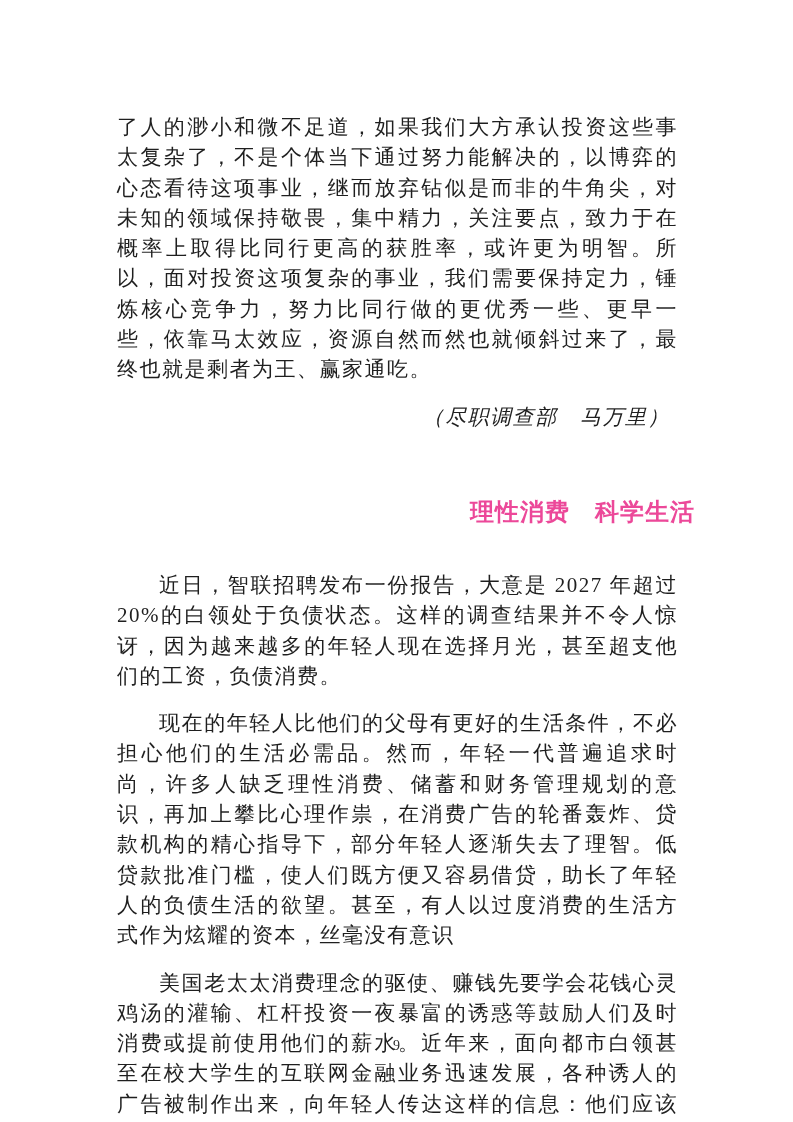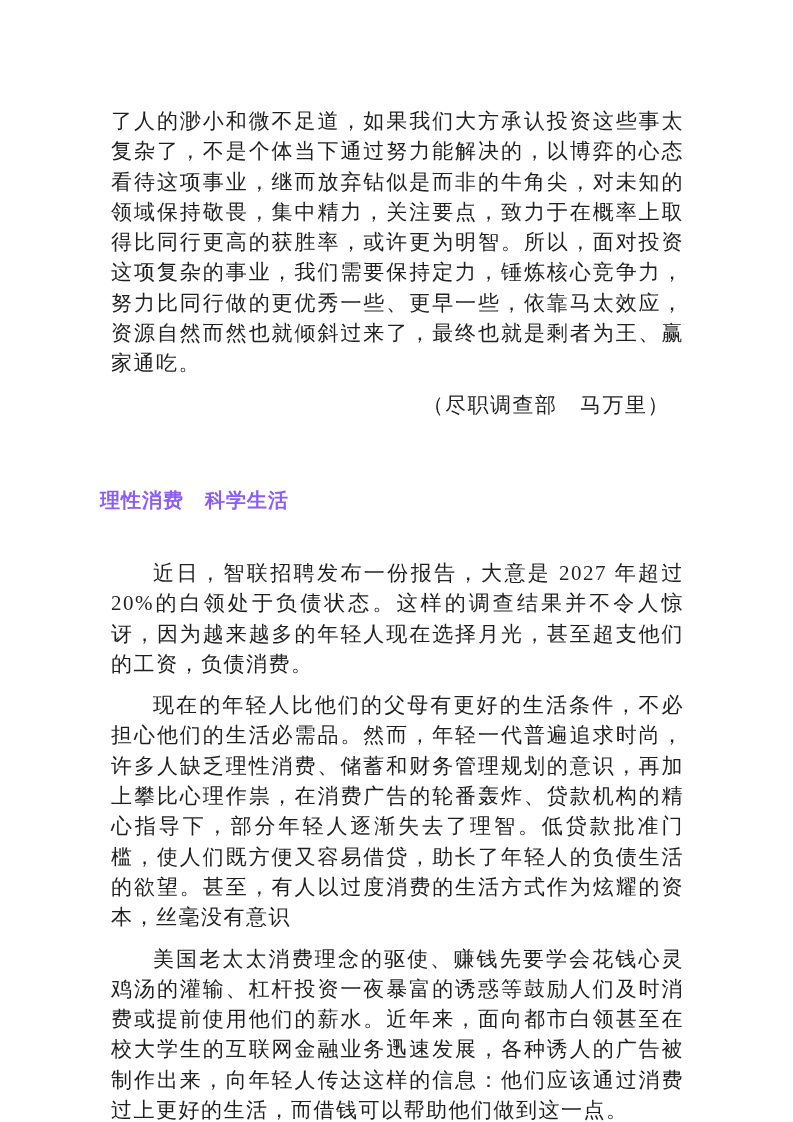--- a/index.html
+++ b/index.html
@@ -19,40 +19,41 @@
     left: 100px;
     top: 95px;
     width: 595px;
     color: #1f1f1f;
     font-family: "Liberation Serif", "DejaVu Serif", serif;
     font-size: 21px;
     line-height: 30.3px;
     letter-spacing: 1.5px;
   }
   .para {
-    margin: 11px;
+    margin: 17px;
     text-align: justify;
   }
   .indent {
     text-indent: 2em;
   }
   .attribution {
     margin: 0;
     text-align: right;
     padding-right: 25px;
+    font-style: italic;
   }
   .article-title {
     margin: 62px 0 40px 0;
     font-family: "Liberation Sans", "DejaVu Sans", sans-serif;
     font-weight: 700;
-    font-size: 20px;
+    font-size: 24px;
     line-height: 36px;
-    text-align: left;
+    text-align: right;
     letter-spacing: 1px;
-    color: #8b5cf6;
+    color: #ec4899;
   }
   .page-number {
     position: absolute;
     left: 0;
     right: 0;
     top: 1038px;
     text-align: center;
     font-family: "Liberation Serif", "DejaVu Serif", serif;
     font-size: 14px;
     color: #2a2a2a;

